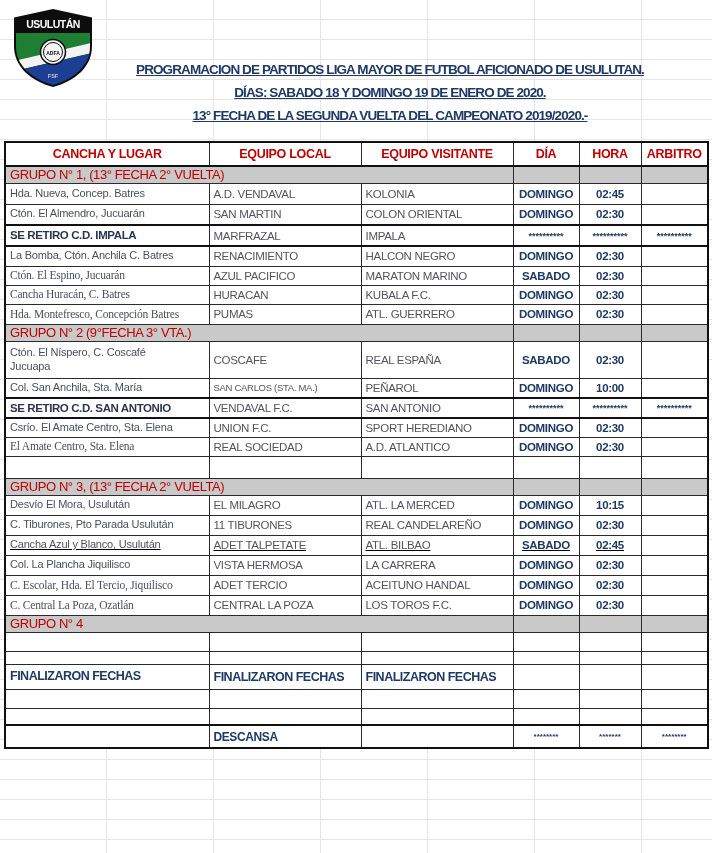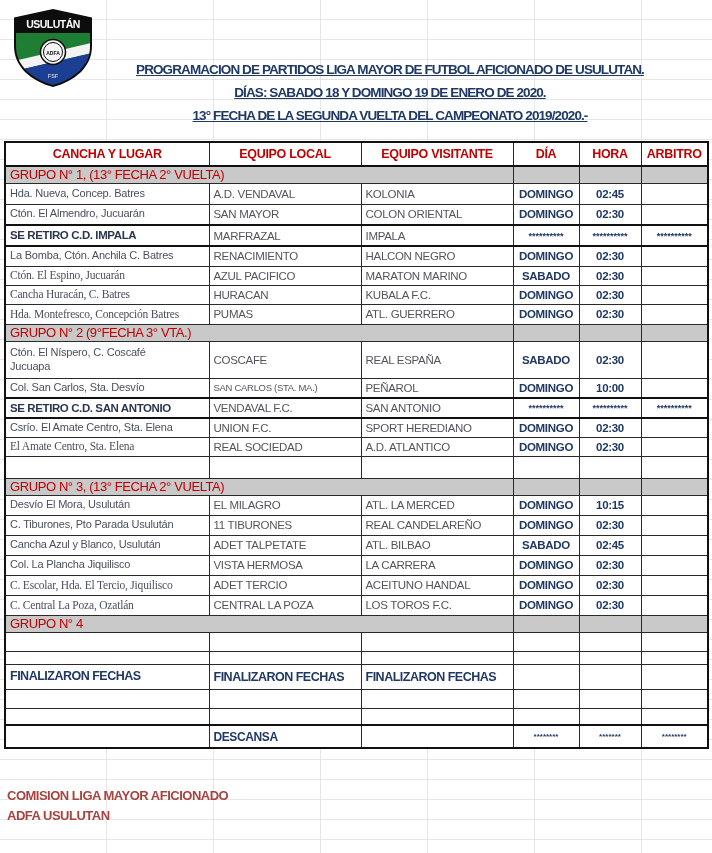--- a/index.html
+++ b/index.html
@@ -100,21 +100,21 @@
         <tr class="" style="height: 21px;">
           <td class="venue">Hda. Nueva, Concep. Batres</td>
           <td class="team">A.D. VENDAVAL</td>
           <td class="team">KOLONIA</td>
           <td class="dh">DOMINGO</td>
           <td class="dh">02:45</td>
           <td class="dh"></td>
         </tr>
         <tr class="" style="height: 21px;">
           <td class="venue">Ctón. El Almendro, Jucuarán</td>
-          <td class="team">SAN MAYOR</td>
+          <td class="team">SAN MARTIN</td>
           <td class="team">COLON ORIENTAL</td>
           <td class="dh">DOMINGO</td>
           <td class="dh">02:30</td>
           <td class="dh"></td>
         </tr>
         <tr class="retired" style="height: 21px;">
           <td class="venue retired-venue">SE RETIRO C.D. IMPALA</td>
           <td class="team">MARFRAZAL</td>
           <td class="team">IMPALA</td>
           <td class="dh ast">**********</td>
@@ -162,21 +162,21 @@
         <tr class="" style="height: 37px;">
           <td class="venue">Ctón. El Níspero, C. Coscafé
 Jucuapa</td>
           <td class="team">COSCAFE</td>
           <td class="team">REAL ESPAÑA</td>
           <td class="dh">SABADO</td>
           <td class="dh">02:30</td>
           <td class="dh"></td>
         </tr>
         <tr class="small2" style="height: 20px;">
-          <td class="venue">Col. San Carlos, Sta. Desvío</td>
+          <td class="venue">Col. San Anchila, Sta. María</td>
           <td class="team small">SAN CARLOS (STA. MA.)</td>
           <td class="team">PEÑAROL</td>
           <td class="dh">DOMINGO</td>
           <td class="dh">10:00</td>
           <td class="dh"></td>
         </tr>
         <tr class="retired" style="height: 20px;">
           <td class="venue retired-venue">SE RETIRO C.D. SAN ANTONIO</td>
           <td class="team">VENDAVAL F.C.</td>
           <td class="team">SAN ANTONIO</td>
@@ -223,21 +223,21 @@
           <td class="dh"></td>
         </tr>
         <tr class="" style="height: 20px;">
           <td class="venue">C. Tiburones, Pto Parada Usulután</td>
           <td class="team">11 TIBURONES</td>
           <td class="team">REAL CANDELAREÑO</td>
           <td class="dh">DOMINGO</td>
           <td class="dh">02:30</td>
           <td class="dh"></td>
         </tr>
-        <tr class="" style="height: 20px;">
+        <tr class="" style="height: 20px; text-decoration: underline;">
           <td class="venue">Cancha Azul y Blanco, Usulután</td>
           <td class="team">ADET TALPETATE</td>
           <td class="team">ATL. BILBAO</td>
           <td class="dh">SABADO</td>
           <td class="dh">02:45</td>
           <td class="dh"></td>
         </tr>
         <tr class="" style="height: 20px;">
           <td class="venue">Col. La Plancha Jiquilisco</td>
           <td class="team">VISTA HERMOSA</td>
@@ -312,18 +312,14 @@
           <td class="venue"></td>
           <td class="team descansa-label">DESCANSA</td>
           <td class="team"></td>
           <td class="dh ast small-ast">********</td>
           <td class="dh ast small-ast">*******</td>
           <td class="dh ast small-ast">********</td>
         </tr>
       </tbody>
     </table>
 
-  <div class="footer">
-    <div class="footer-line">COMISION LIGA MAYOR AFICIONADO</div>
-    <div class="footer-line">ADFA USULUTAN</div>
-  </div>
 
 </div>
 
 </body></html>

